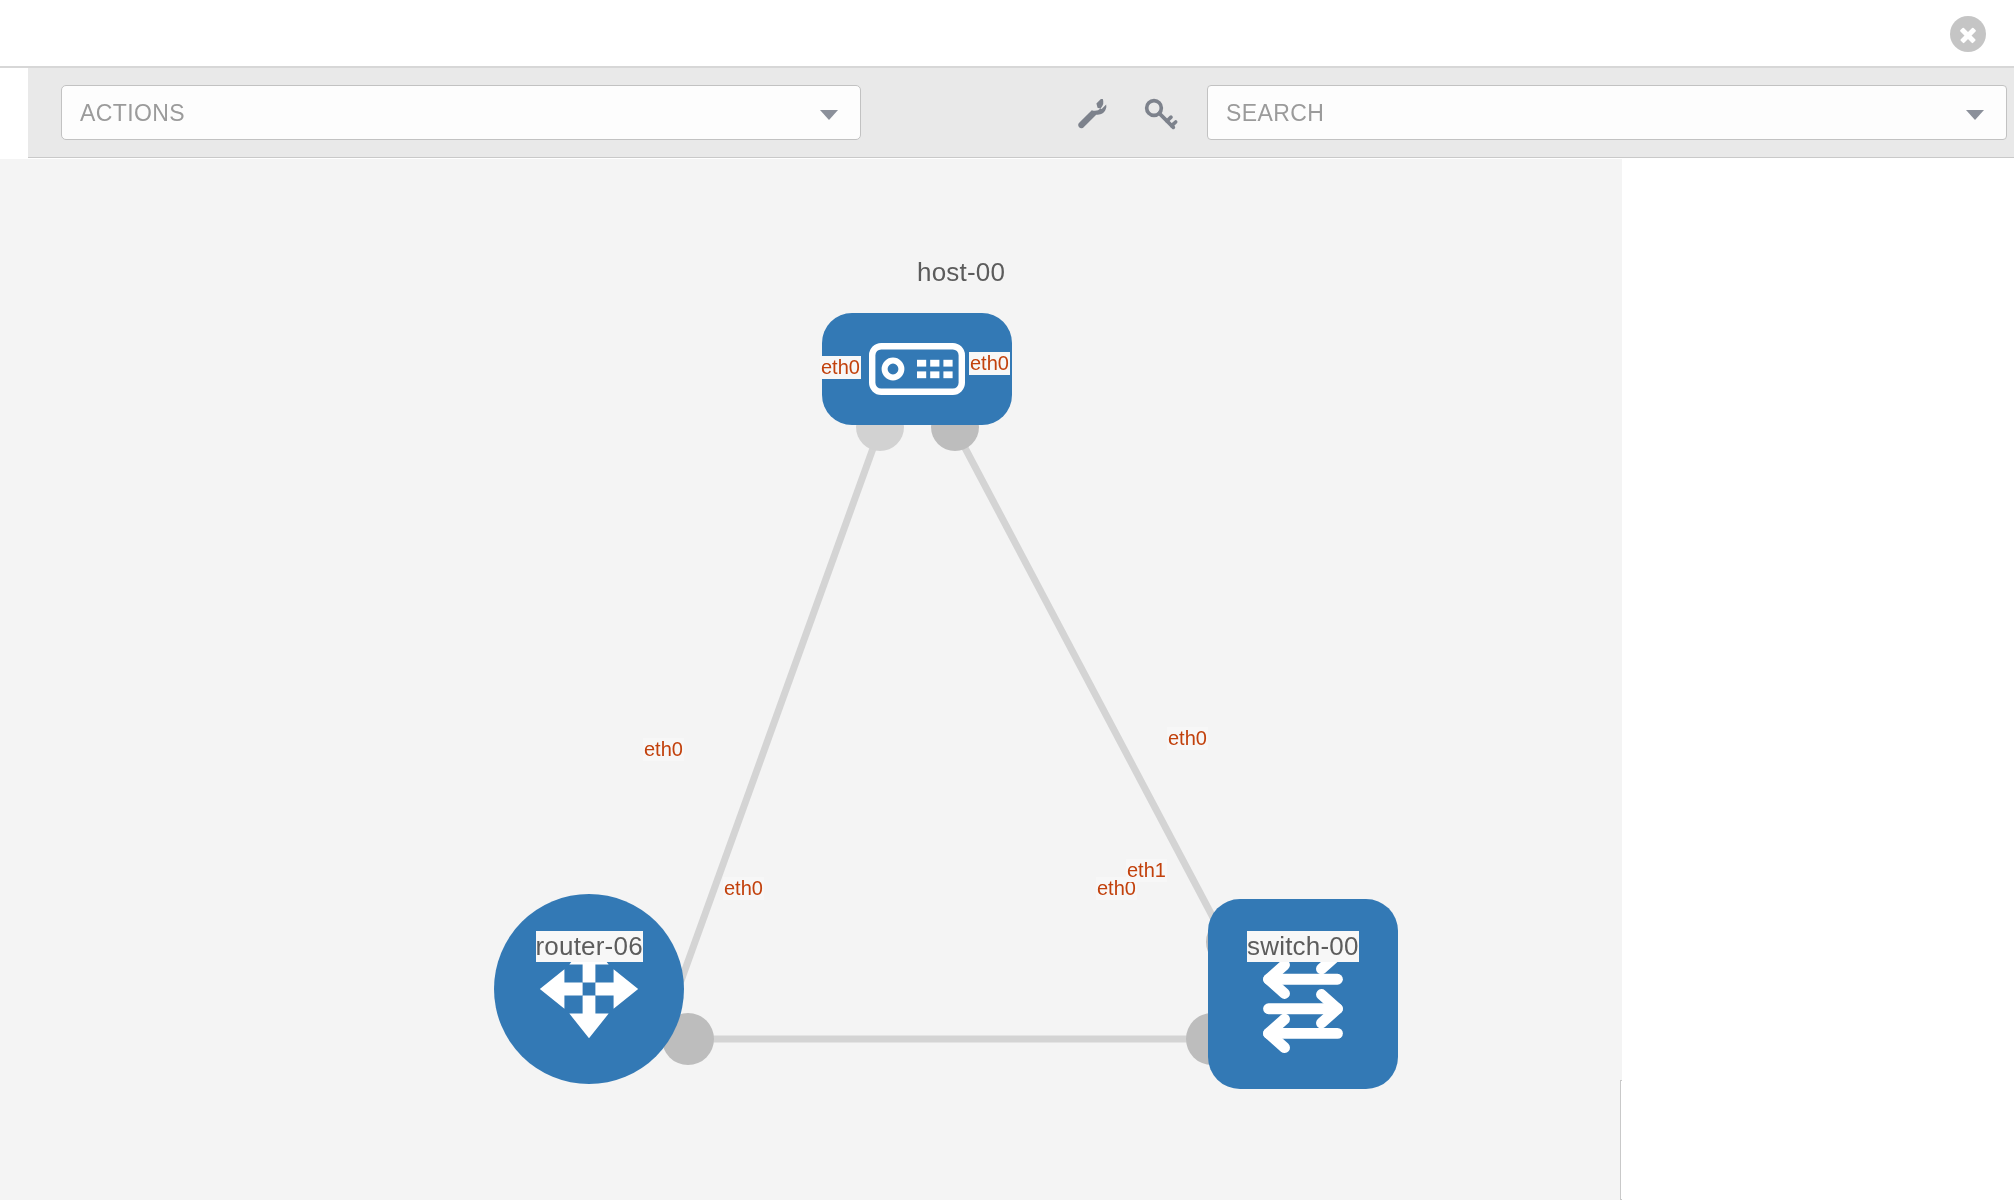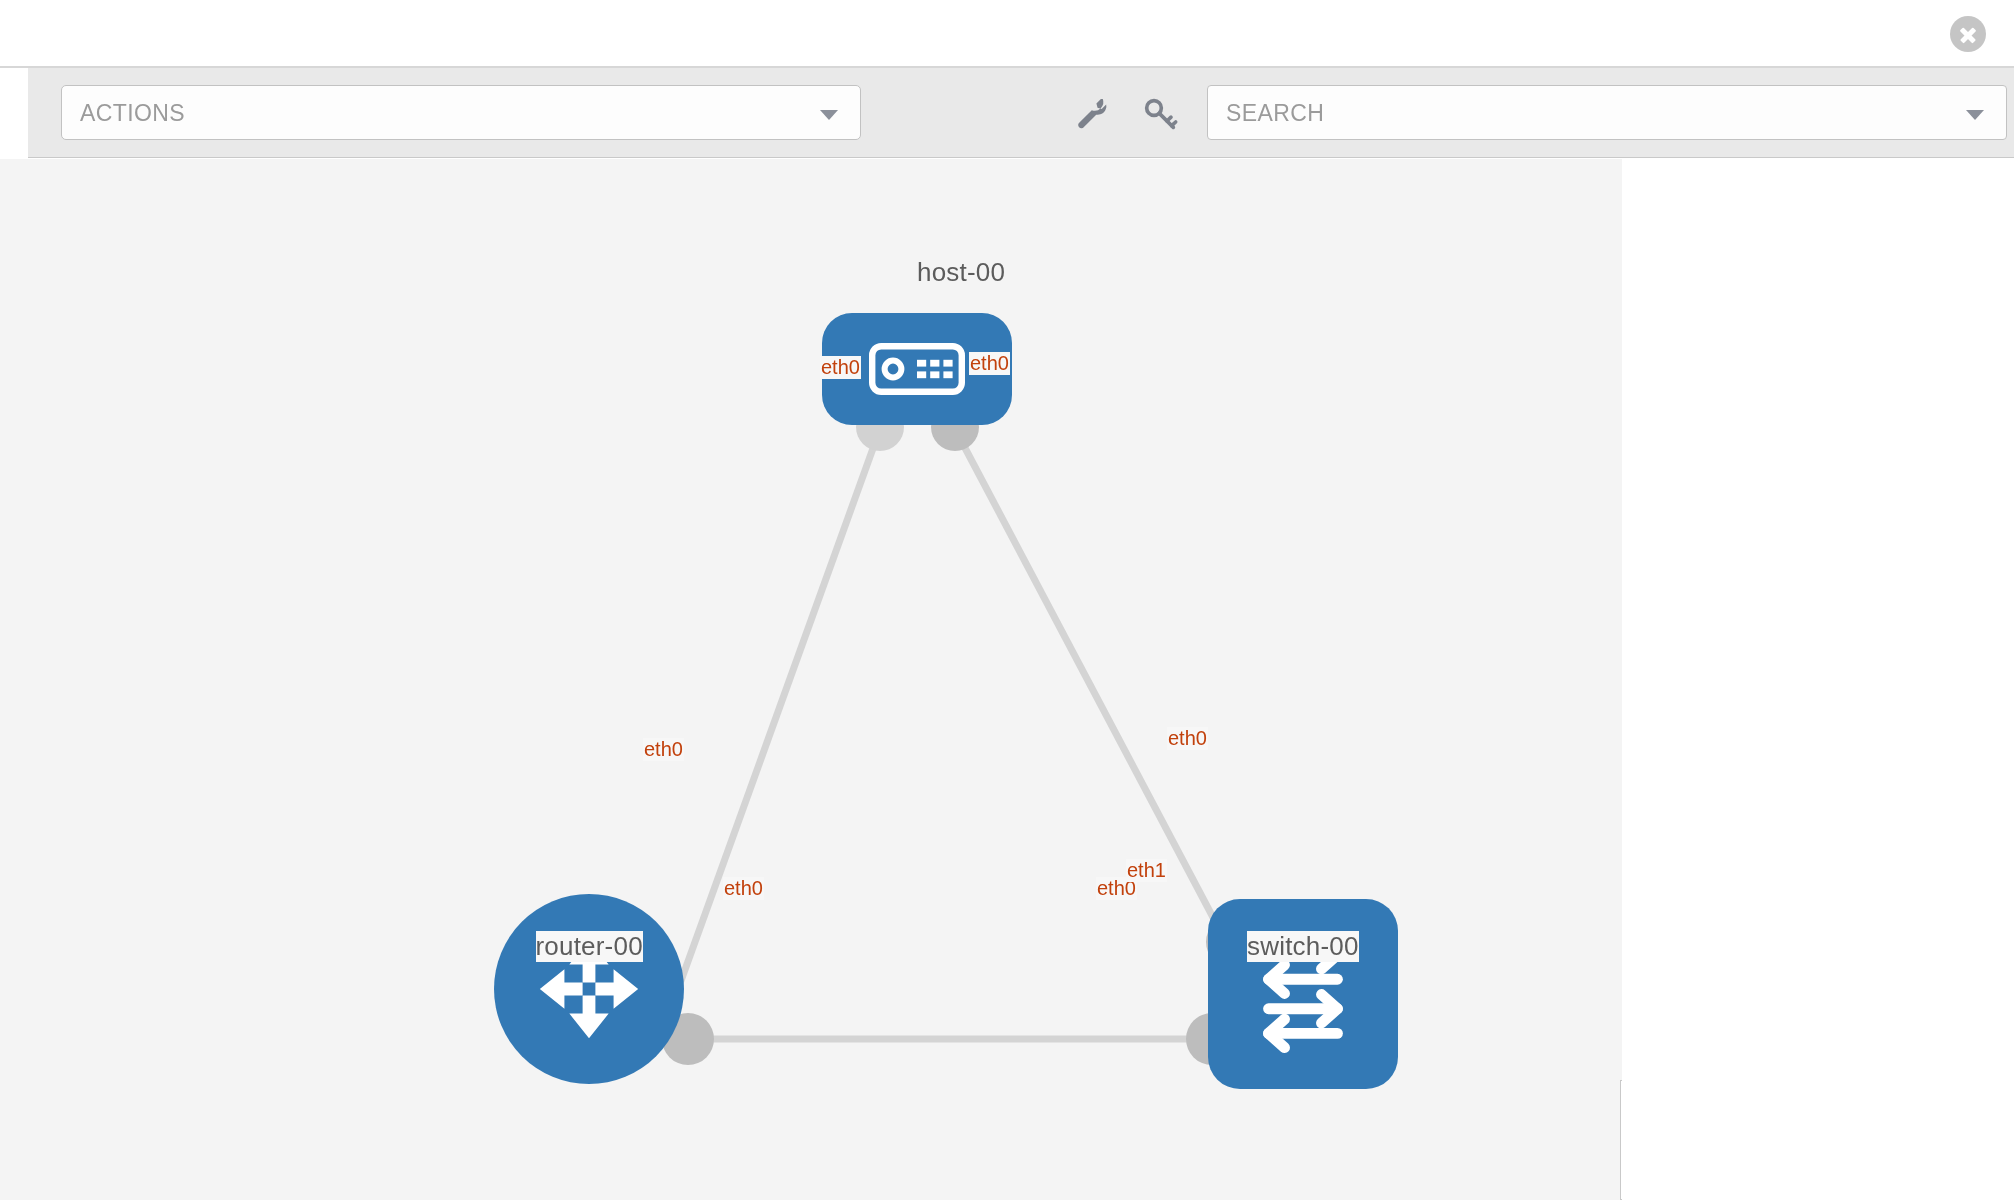--- a/index.html
+++ b/index.html
@@ -246,21 +246,21 @@
 
           <path d="M24 44 L16 34 L21.4 34 L21.4 26.6 L26.6 26.6 L26.6 34 L32 34 Z"></path>
 
           <path d="M4 24 L14 16 L14 21.4 L21.4 21.4 L21.4 26.6 L14 26.6 L14 32 Z"></path>
 
           <path d="M44 24 L34 32 L34 26.6 L26.6 26.6 L26.6 21.4 L34 21.4 L34 16 Z"></path>
         </g>
       </svg>
     </div>
   </div>
-  <div class="node-label" style="left: 535.5px; top: 772px;">router-00</div>
+  <div class="node-label" style="left: 535.5px; top: 772px;">router-06</div>
 
   <div class="node" style="left:1208px; top:740px; width:190px; height:190px;">
     <div class="node-shape" style="width:190px; height:190px; border-radius:32px;">
       <svg width="128" height="120" viewBox="0 0 52 48">
         <g fill="none" stroke="#ffffff" stroke-width="4.4" stroke-linecap="round" stroke-linejoin="round">
 
           <path d="M12 8 H40"></path>
           <path d="M33.5 2.2 L40 8 L33.5 13.8"></path>
 
           <path d="M40 18 H12"></path>

